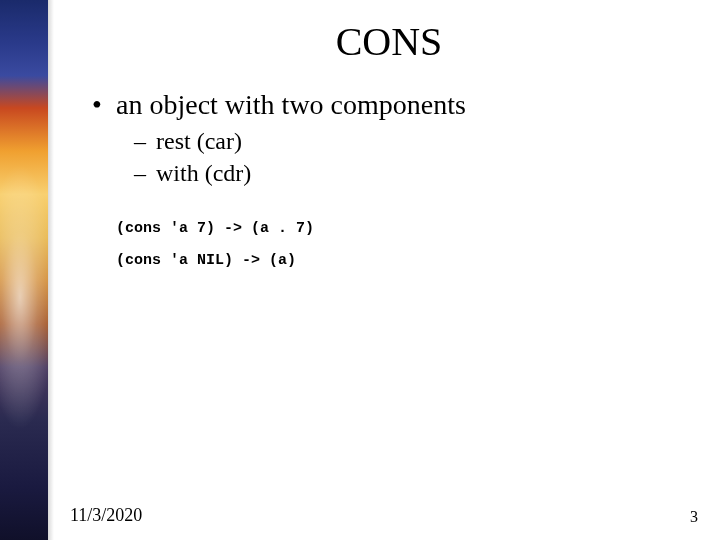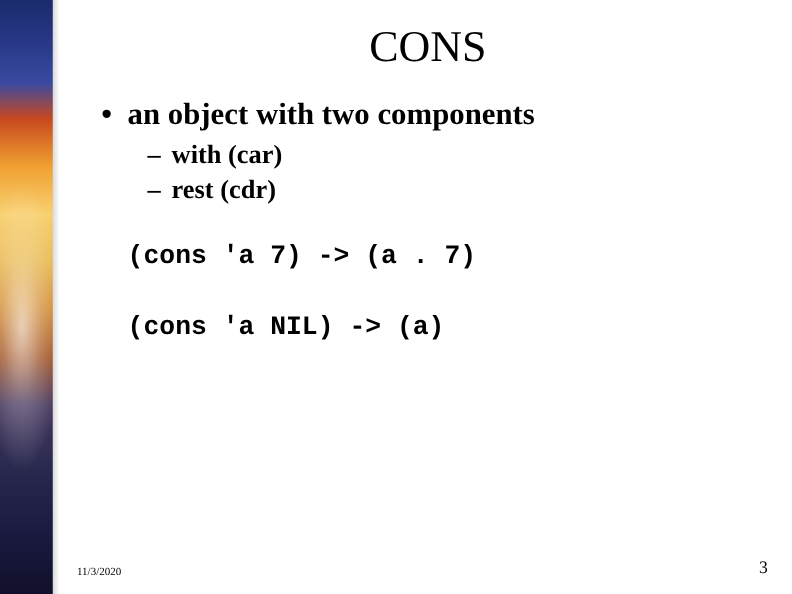--- a/index.html
+++ b/index.html
@@ -42,52 +42,52 @@
     position: absolute;
     left: 58px; top: 0; right: 0; bottom: 0;
     padding: 18px 30px 0 30px;
   }
   .title {
     font-size: 40px;
     text-align: center;
     margin-bottom: 24px;
     font-weight: normal;
   }
-  ul.top { list-style: none; padding-left: 28px; font-weight: bold; }
+  ul.top { list-style: none; padding-left: 28px; }
   ul.top > li { position: relative; font-size: 28px; margin-bottom: 6px; }
   ul.top > li::before {
     content: "•";
     position: absolute;
     left: -24px;
     top: 0;
     font-size: 28px;
   }
   ul.sub { list-style: none; padding-left: 40px; margin-top: 4px; margin-bottom: 10px; }
   ul.sub > li { position: relative; font-size: 24px; line-height: 1.35; }
   ul.sub > li::before {
     content: "–";
     position: absolute;
     left: -22px;
     top: 0;
   }
   .code-block {
     font-family: "Courier New", Courier, monospace;
-    font-size: 24px;
+    font-size: 15px;
     font-weight: bold;
     white-space: pre;
     padding-left: 28px;
     margin-top: 30px;
     line-height: 1.2;
   }
-  .code-block + .code-block { margin-top: 36px; }
+  .code-block + .code-block { margin-top: 14px; }
   .footer-date {
     position: absolute;
     left: 70px;
     bottom: 14px;
-    font-size: 10px;
+    font-size: 18px;
   }
   .footer-page {
     position: absolute;
     right: 22px;
     bottom: 14px;
     font-size: 16px;
   }
 </style>
 </head>
 <body>
@@ -95,22 +95,22 @@
 <div class="left-art"></div>
 <div class="left-art-band"></div>
 
 <div class="slide">
   <h1 class="title">CONS</h1>
 
   <ul class="top">
     <li>
       <span>an object with two components</span>
       <ul class="sub">
-        <li>with (car)</li>
-        <li>rest (cdr)</li>
+        <li>rest (car)</li>
+        <li>with (cdr)</li>
       </ul>
     </li>
   </ul>
 
   <div class="code-block">(cons 'a 7) -&gt; (a . 7)</div>
   <div class="code-block">(cons 'a NIL) -&gt; (a)</div>
 </div>
 
 <div class="footer-date">11/3/2020</div>
 <div class="footer-page">3</div>

